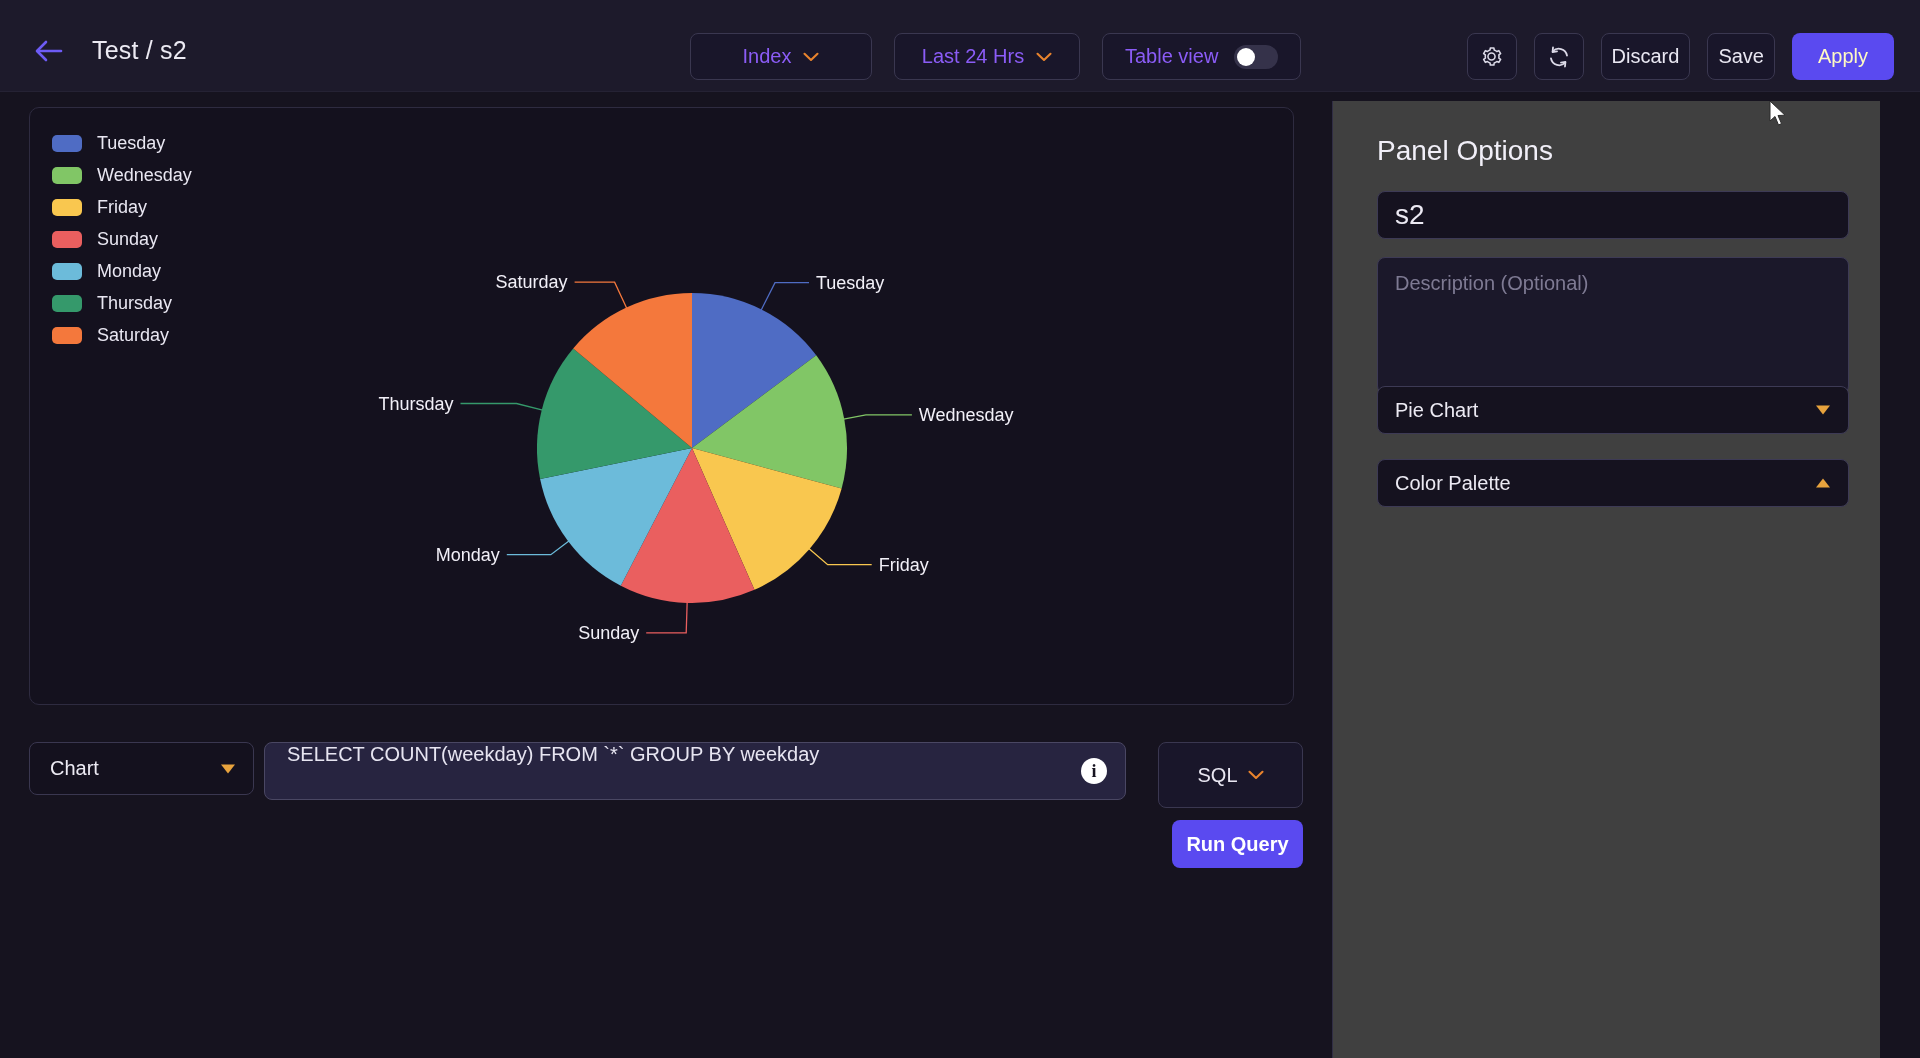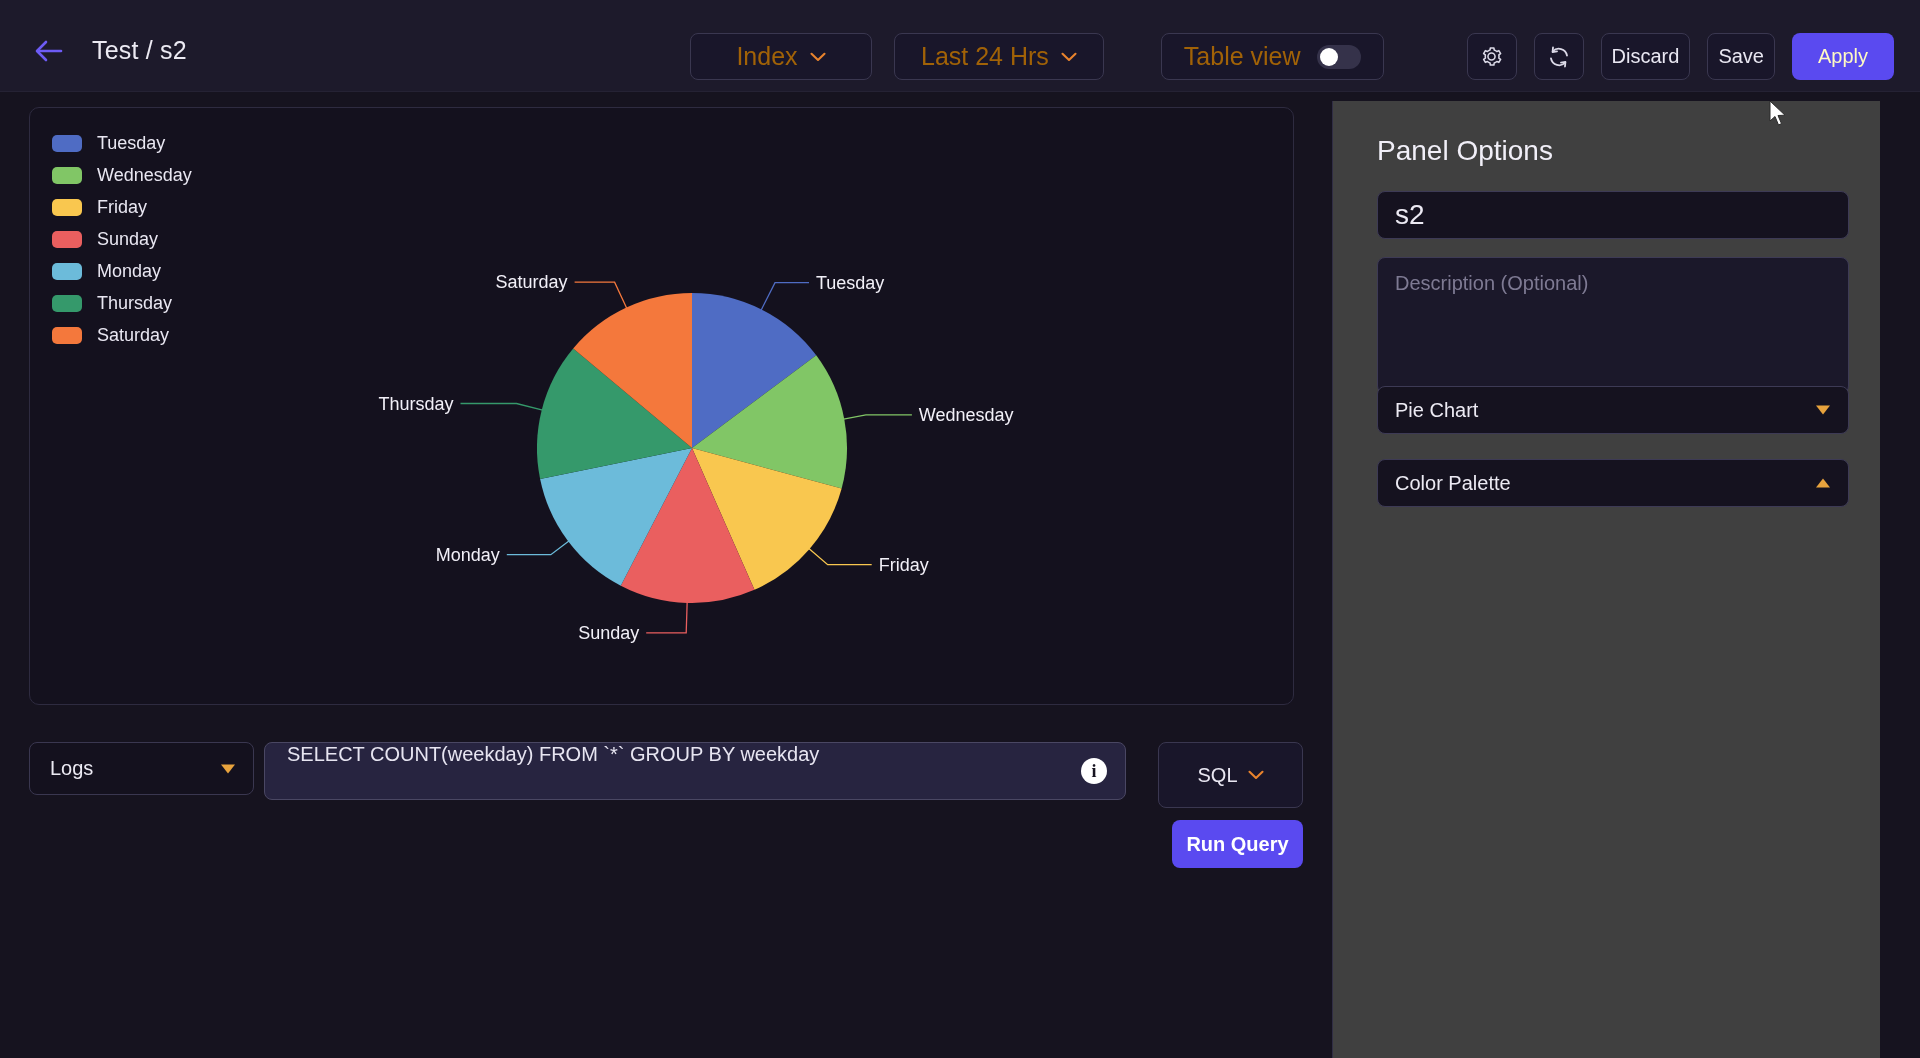--- a/index.html
+++ b/index.html
@@ -17,27 +17,27 @@
     background: #1d1a2b;
     border-bottom: 1px solid #252234;
   }
   .hdr-left { position: absolute; left: 34px; top: 36px; display: flex; align-items: center; gap: 28px; }
   .back-arrow { width: 30px; height: 26px; cursor: pointer; }
   .breadcrumb { color: #eceaf3; font-size: 25px; letter-spacing: .2px; }
 
   .hdr-center { position: absolute; left: 690px; top: 33px; display: flex; gap: 22px; }
   .pill {
     height: 47px; border: 1px solid #3a3750; border-radius: 8px;
-    background: #19162a; color: #a16207; font-size: 25px;
+    background: #19162a; color: #8b5cf6; font-size: 20px;
     display: flex; align-items: center; justify-content: center; gap: 12px;
     padding: 0 26px; cursor: pointer; white-space: nowrap;
   }
   .pill.w-index { min-width: 182px; }
   .pill.w-time { min-width: 186px; }
-  .pill.w-table { min-width: 196px; padding: 16px 22px; gap: 16px; margin-left: 35px; }
+  .pill.w-table { min-width: 196px; padding: 16px 22px; gap: 16px; }
   .chev-orange { display: inline-block; }
 
   .toggle {
     width: 44px; height: 24px; border-radius: 14px;
     background: #35324a; position: relative; flex: none;
   }
   .toggle .knob {
     position: absolute; top: 3px; left: 3px; width: 18px; height: 18px;
     border-radius: 50%; background: #ffffff;
   }
@@ -248,21 +248,21 @@
           <text x="469.7903842016731" y="452.7185288789575" fill="#f2f0f8" font-size="18" font-family="&quot;Liberation Sans&quot;, sans-serif" text-anchor="end">Monday</text>
           <path d="M 513.7 302.4 L 486.5 295.5 L 430.5 295.5" fill="none" stroke="#35996b" stroke-width="1.3"></path>
           <text x="423.545901104943" y="301.53811541417105" fill="#f2f0f8" font-size="18" font-family="&quot;Liberation Sans&quot;, sans-serif" text-anchor="end">Thursday</text>
           <path d="M 597.3 201.4 L 584.6 174.2 L 544.6 174.2" fill="none" stroke="#f4783c" stroke-width="1.3"></path>
           <text x="537.6029687333892" y="180.17268152950413" fill="#f2f0f8" font-size="18" font-family="&quot;Liberation Sans&quot;, sans-serif" text-anchor="end">Saturday</text>
         </svg></div>
   </div>
 
   <div class="query-row">
     <div class="select-dark">
-      <span>Logs</span>
+      <span>Chart</span>
       <span class="caret tri-down"></span>
     </div>
     <div class="query-input">
       <span>SELECT COUNT(weekday) FROM `*` GROUP BY weekday</span>
       <span class="info-badge">i</span>
     </div>
     <div class="sql-col">
       <div class="sql-pill">
         <span>SQL</span>
         <svg width="16" height="10" viewBox="0 0 16 10">

